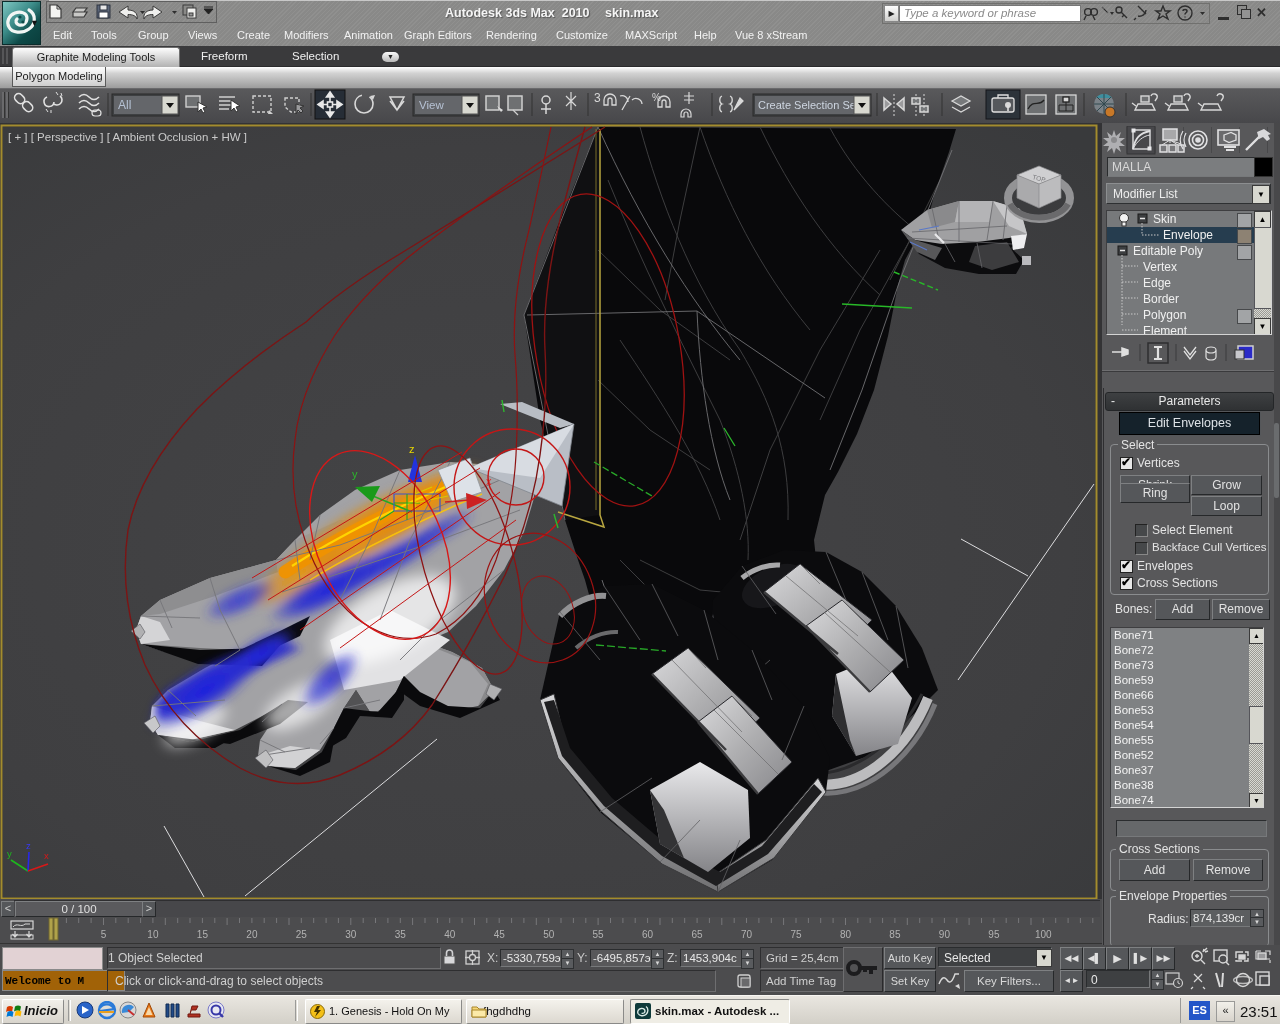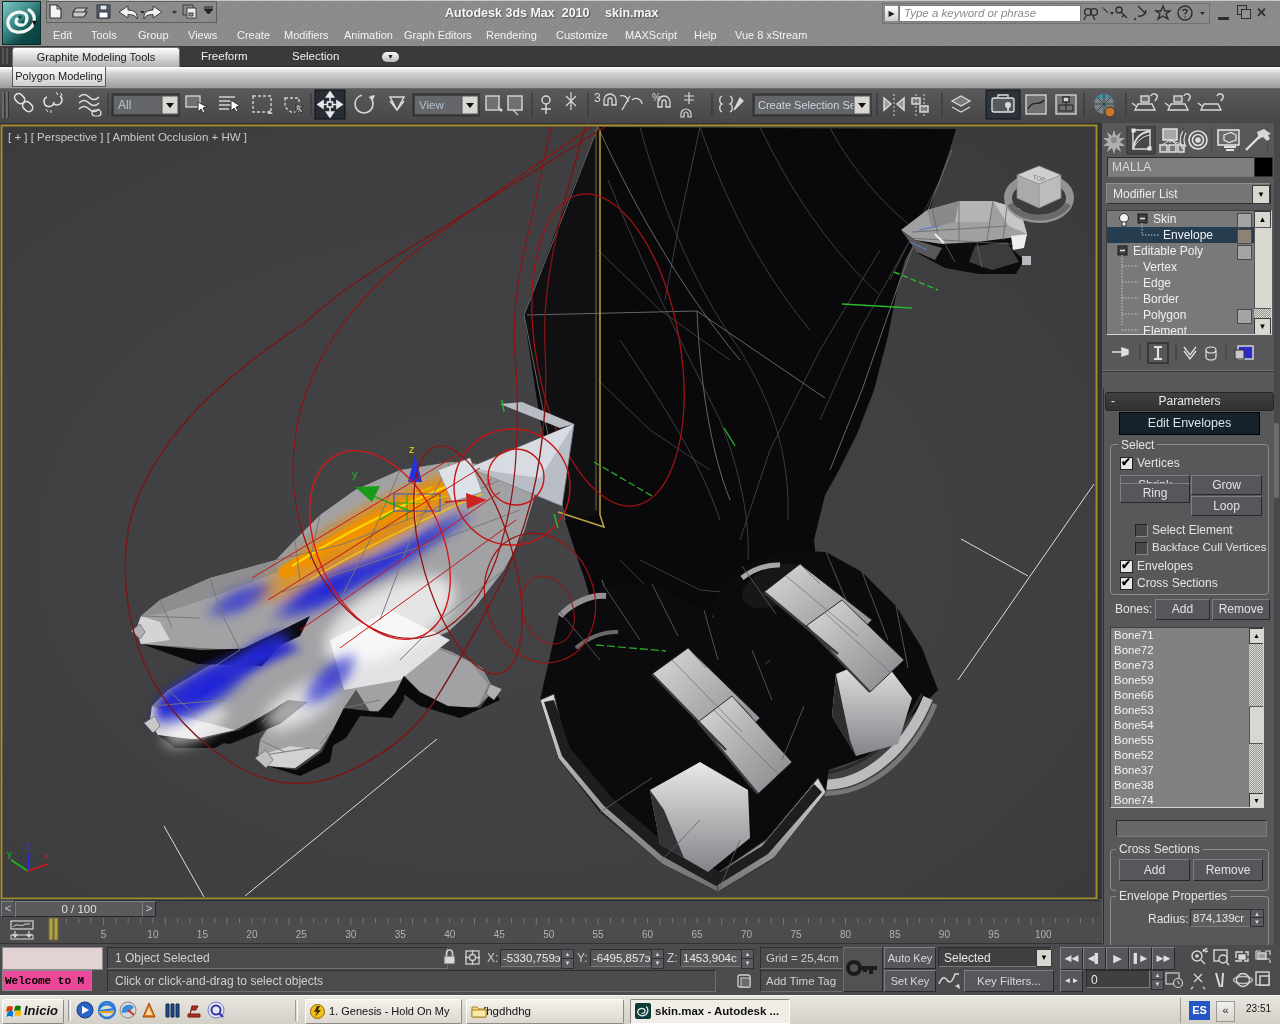--- a/index.html
+++ b/index.html
@@ -728,23 +728,23 @@
   <rect x="1" y="1" width="22" height="8" fill="none" stroke="#d8d8d8" stroke-width="1.2"></rect>
   <path d="M3,7 c4,-5 8,1 12,-3 l5,0" stroke="#d8d8d8" fill="none" stroke-width="1"></path>
   <path d="M5,11 v6 m-2.5,-3 l2.5,3 l2.5,-3 M19,11 v6 m-2.5,-3 l2.5,3 l2.5,-3" stroke="#d8d8d8" fill="none" stroke-width="1.2"></path>
   <rect x="1" y="15" width="22" height="4" fill="none" stroke="#d8d8d8" stroke-width="1"></rect>
  </svg>
 </div>
 
 <div id="status" class="a" style="left:0;top:945px;width:1280px;height:50px;background:#4c4c4e;">
 
  <div class="a" style="left:2px;top:2px;width:99px;height:21px;background:#e2d2d4;border:1px solid #8a8a8a;"></div>
- <div class="a" style="left:2px;top:25px;width:90px;height:21px;background:#ec4899;border:1px solid #8a8a8a;color:#000;font-family:'Liberation Mono',monospace;font-size:11px;font-weight:bold;line-height:21px;padding-left:2px;box-sizing:border-box;white-space:nowrap;overflow:hidden;">Welcome to M</div>
-
- <div class="a" style="left:107px;top:2px;width:332px;height:20px;border:1px solid #2e2e30;border-bottom-color:#6e6e70;border-right-color:#6e6e70;color:#cfcfcf;font-size:12px;line-height:20px;padding-left:7px;">1 Object Selected</div>
+ <div class="a" style="left:2px;top:25px;width:123px;height:21px;background:#a16207;border:1px solid #8a8a8a;color:#000;font-family:'Liberation Mono',monospace;font-size:11px;font-weight:bold;line-height:21px;padding-left:2px;box-sizing:border-box;white-space:nowrap;overflow:hidden;">Welcome to M</div>
+
+ <div class="a" style="left:107px;top:2px;width:332px;height:20px;border:1px solid #2e2e30;border-bottom-color:#6e6e70;border-right-color:#6e6e70;color:#cfcfcf;font-size:12px;line-height:20px;">1 Object Selected</div>
  <div class="a" style="left:107px;top:25px;width:600px;height:20px;border:1px solid #2e2e30;border-bottom-color:#6e6e70;border-right-color:#6e6e70;color:#cfcfcf;font-size:12px;line-height:20px;padding-left:7px;">Click or click-and-drag to select objects</div>
 
  <svg class="a" style="left:442px;top:3px;" width="40" height="19" viewBox="0 0 40 19">
   <rect x="2" y="8" width="11" height="8" fill="#d8d8da" stroke="#555"></rect>
   <path d="M4.5,8 v-3 a3,3 0 0 1 6,0 v3" fill="none" stroke="#d0d0d2" stroke-width="1.6"></path>
   <rect x="24" y="3" width="13" height="13" fill="none" stroke="#d0d0d0" stroke-width="1.3"></rect>
   <circle cx="30.5" cy="9.5" r="3" fill="none" stroke="#d0d0d0" stroke-width="1.3"></circle>
   <path d="M30.5,2 v4 m0,7 v4 M23,9.5 h4 m7,0 h4" stroke="#d0d0d0" stroke-width="1.3"></path>
  </svg>
  <div class="a ptxt" style="left:487px;top:6px;color:#c8c8c8;">X:</div>
@@ -871,14 +871,14 @@
   <svg class="a" style="left:4px;top:3px;" width="16" height="16" viewBox="0 0 16 16">
         <rect x="0" y="0" width="16" height="16" rx="2" fill="#0e3a3a"></rect>
         <path d="M11,3.5 c2.5,1.5 2.5,6 0,8 c-2.5,2 -6.5,1.5 -8,-1 c-1,-2 0.5,-4.5 3,-5 c2,-0.5 4,0.5 4,2.5 c0,1.8 -1.8,2.8 -3.4,2.2" fill="none" stroke="#d8e8e4" stroke-width="1.4"></path>
       </svg>
   <span style="margin-left:24px;">skin.max - Autodesk ...</span>
  </div>
 
  <div class="a" style="left:1180px;top:2px;width:1px;height:25px;background:#9a9a98;"></div>
  <div class="a" style="left:1189px;top:5px;width:21px;height:19px;background:#2456c8;color:#fff;font-size:11px;font-weight:bold;text-align:center;line-height:19px;">ES</div>
  <div class="a" style="left:1216px;top:5px;width:17px;height:19px;background:linear-gradient(#f2f0ea,#d8d4cc);border:1px solid #9a9a98;color:#222;font-size:11px;text-align:center;line-height:17px;">«</div>
- <div class="a" style="left:1240px;top:7px;color:#111;font-size:10px;margin-left:6px;">23:51</div>
+ <div class="a" style="left:1240px;top:7px;color:#111;font-size:15px;">23:51</div>
 </div>
 
 </body></html>

